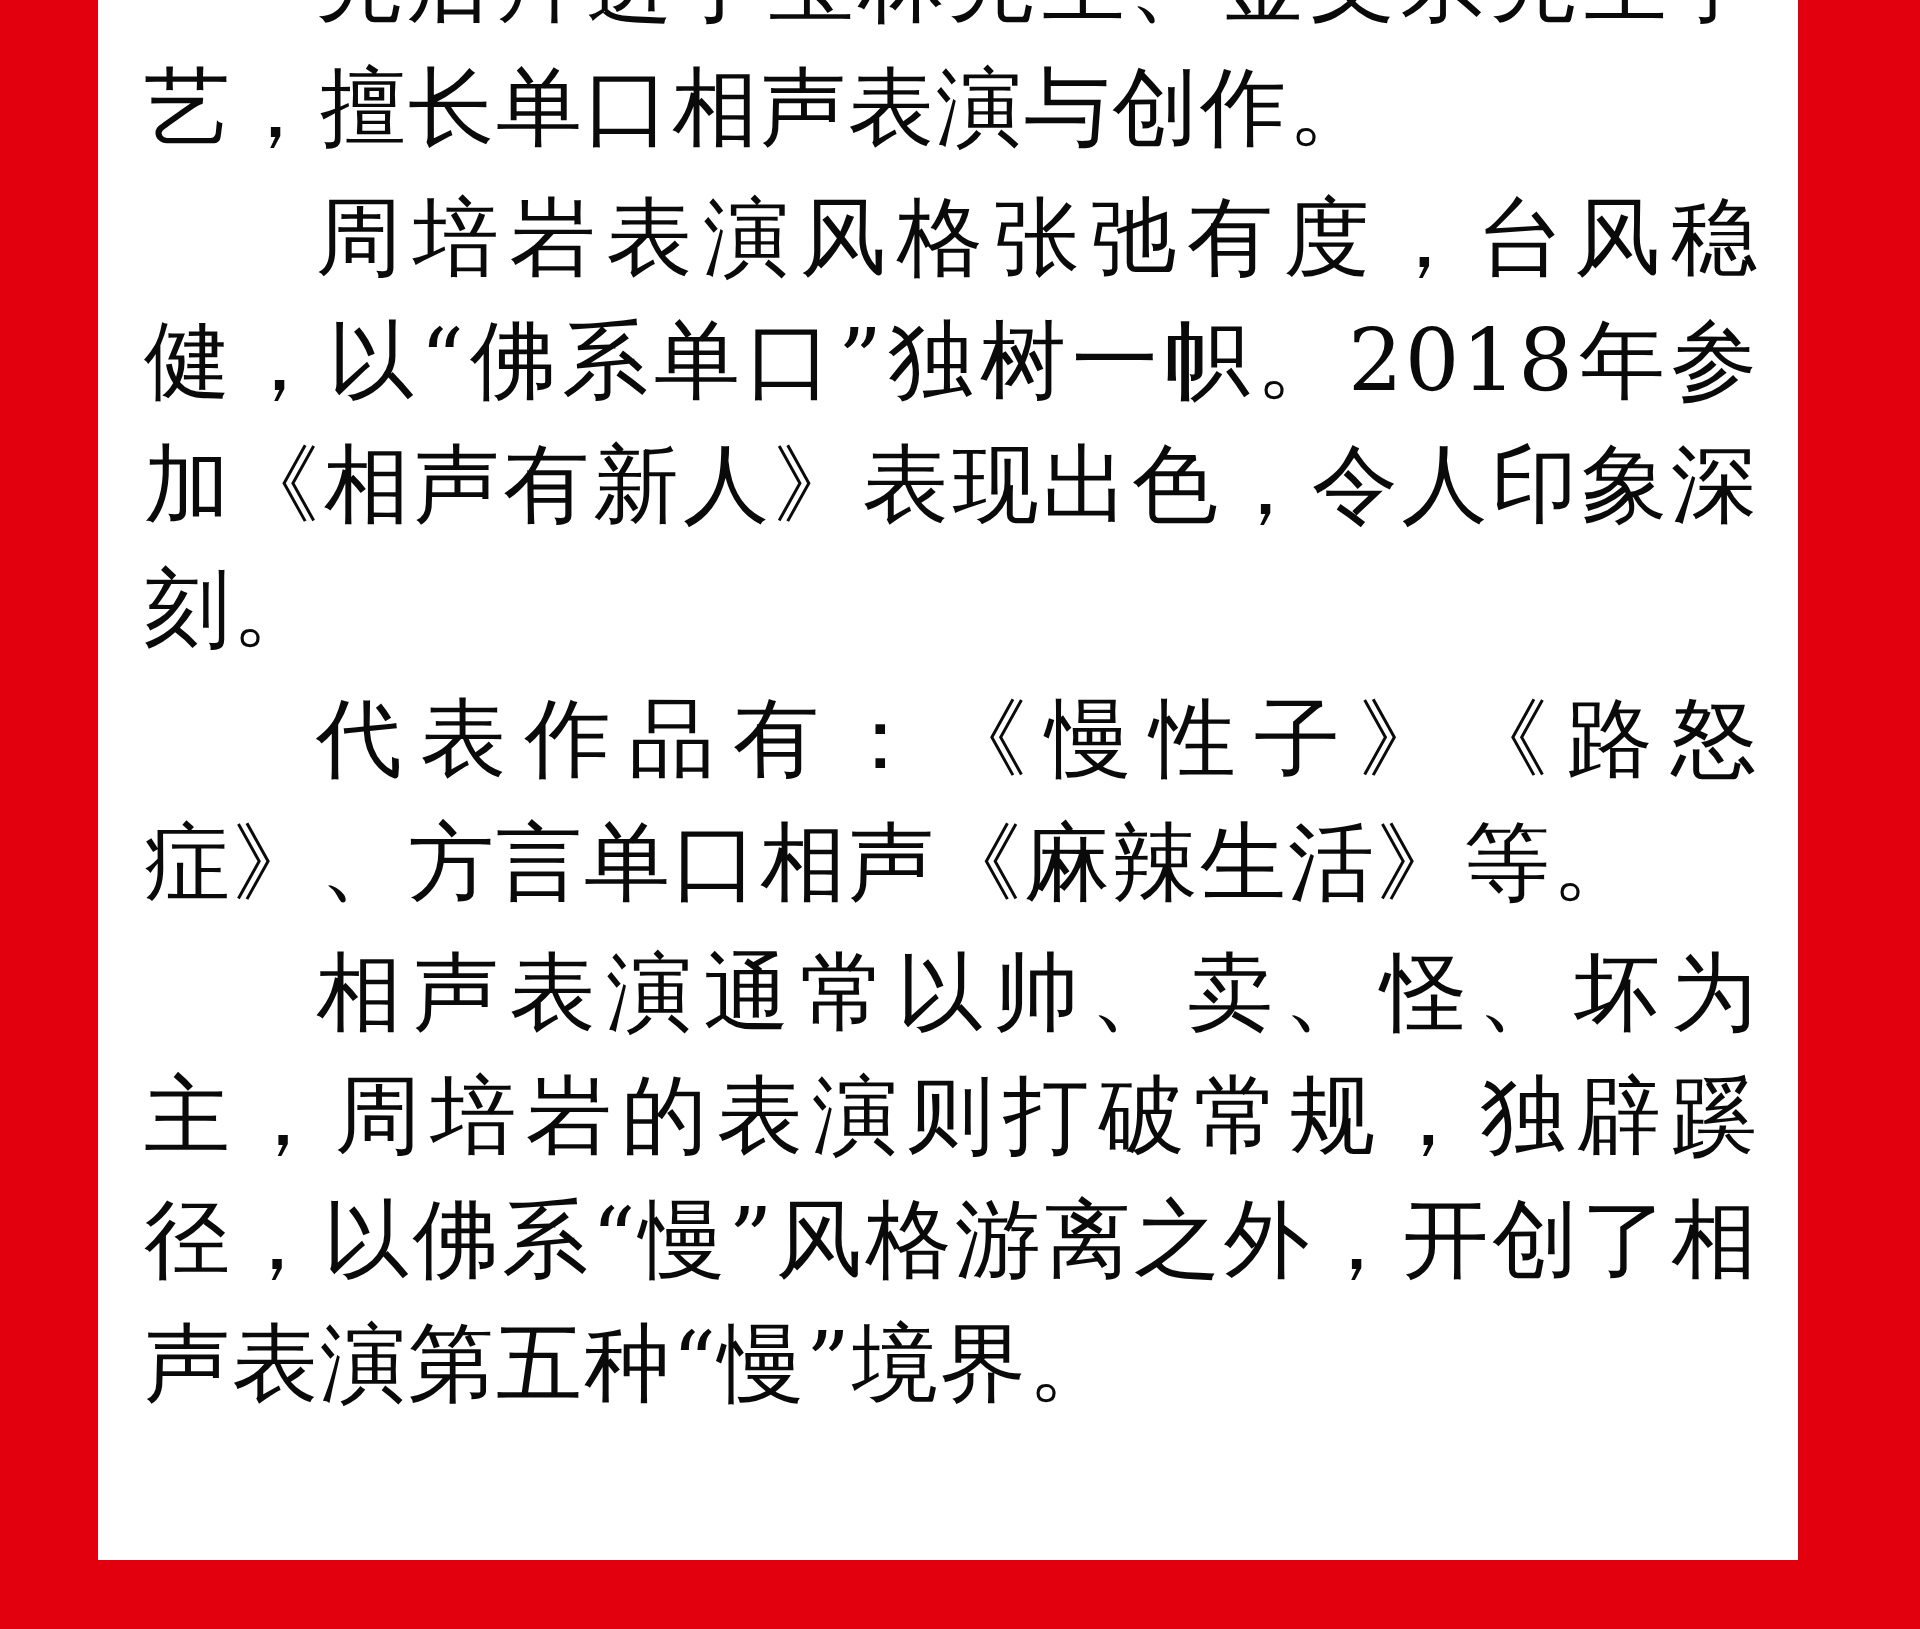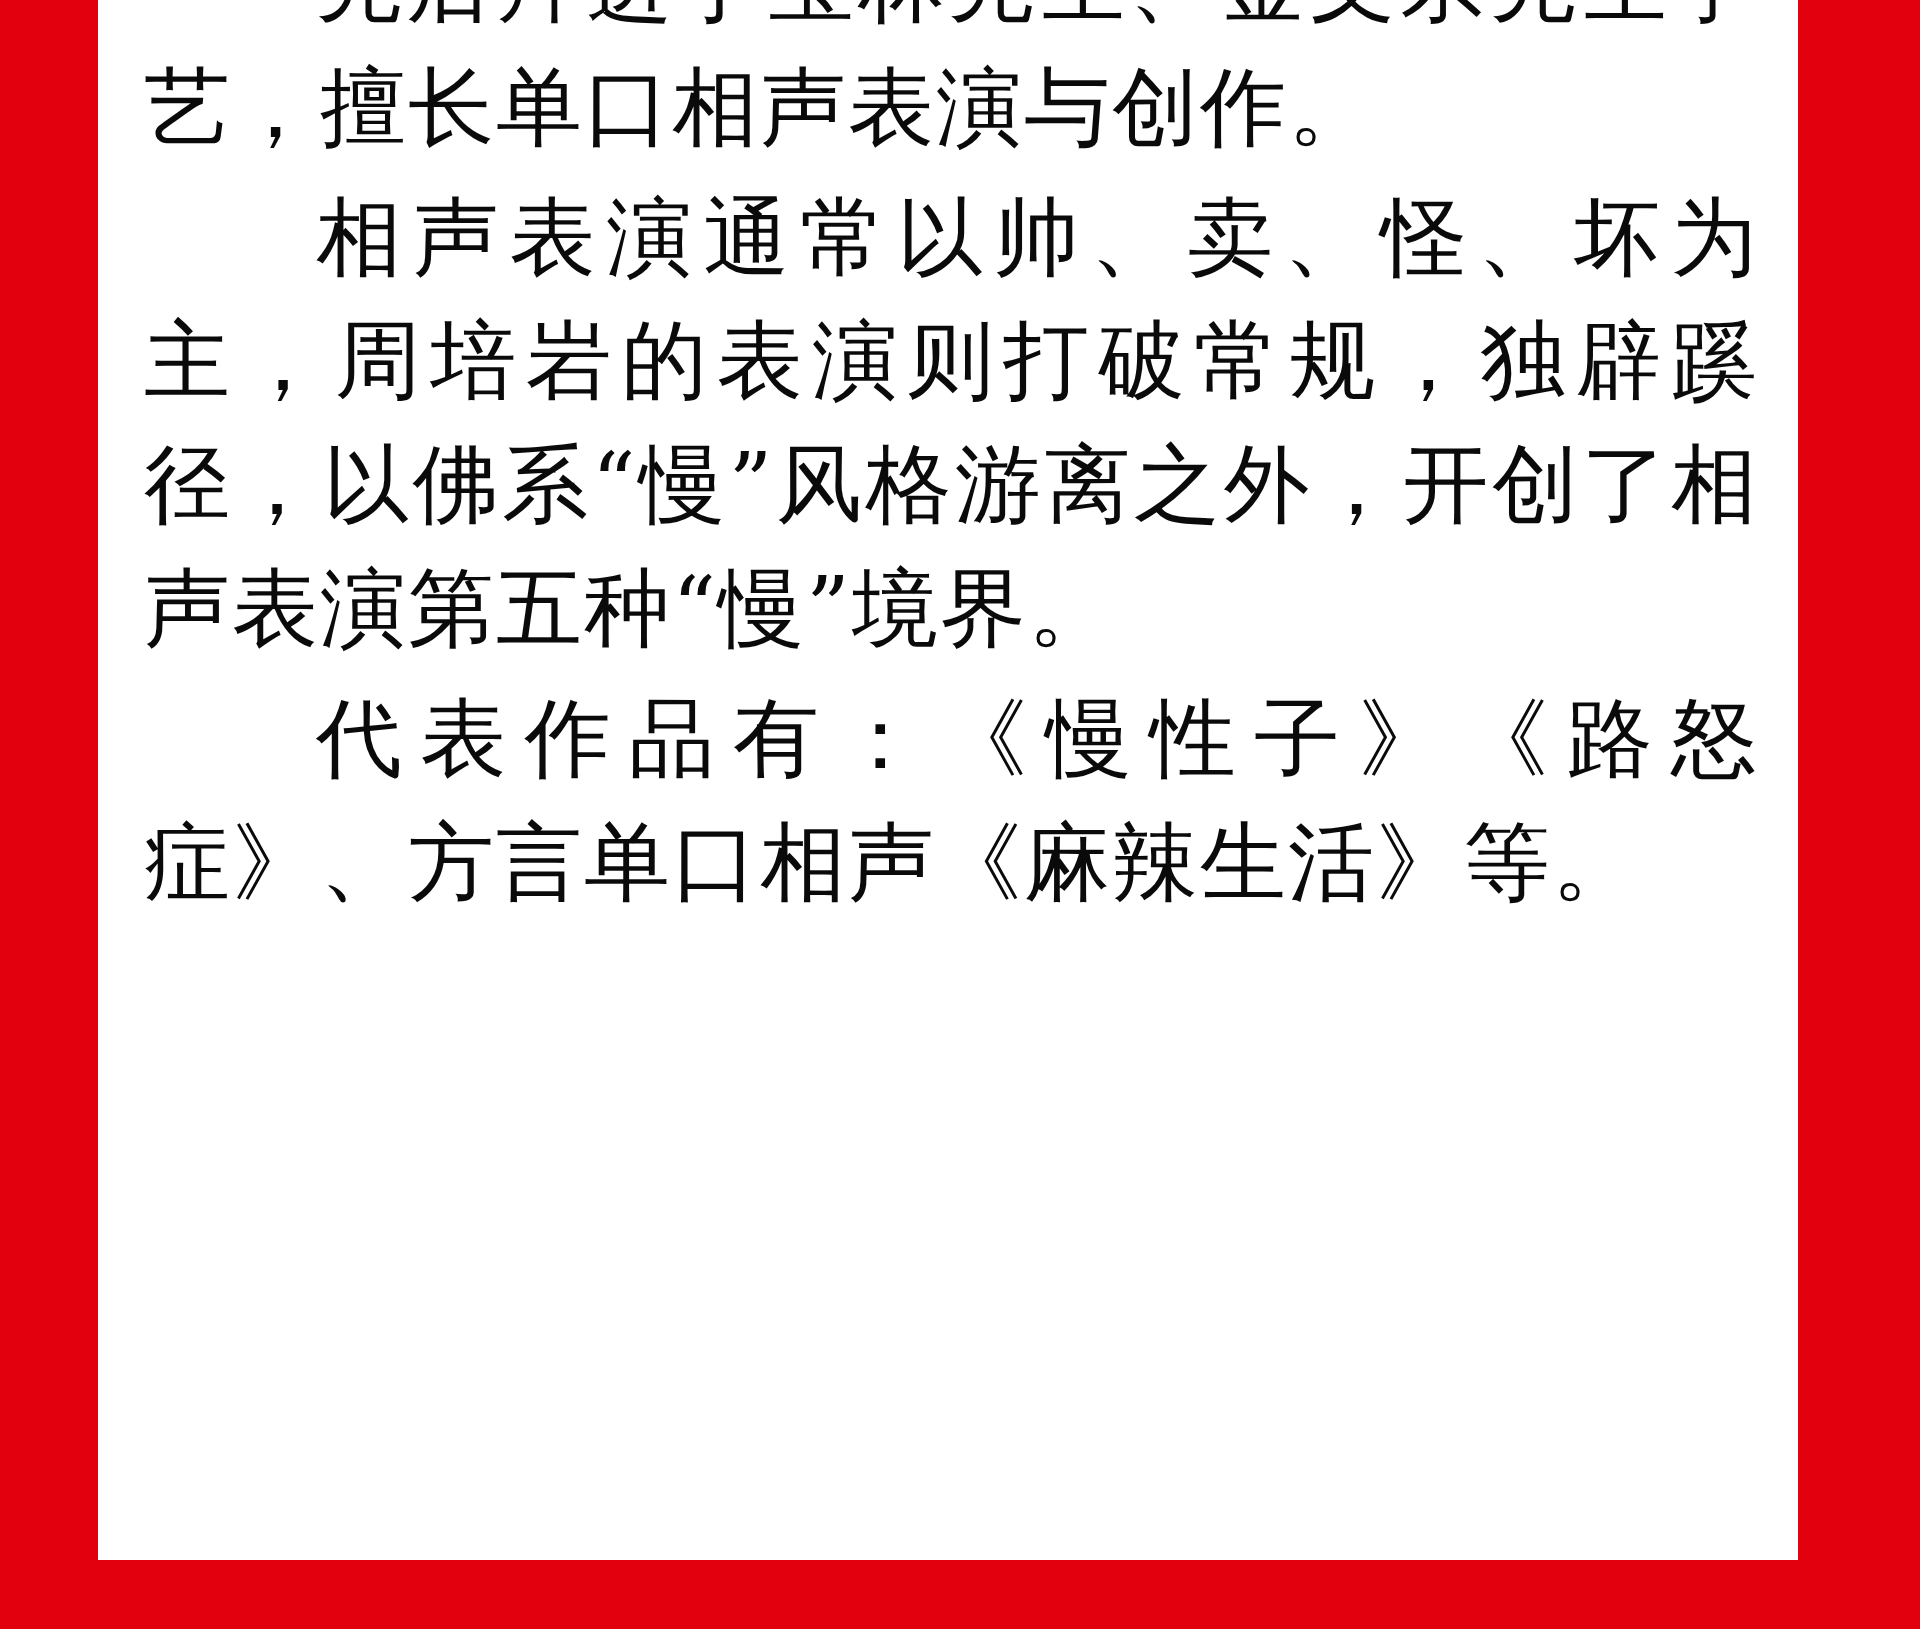--- a/index.html
+++ b/index.html
@@ -80,20 +80,21 @@
 <body>
 
 <div class="poster">
 
   <div class="left-band"></div>
   <div class="right-band"></div>
 
   <div class="paper">
     <div class="text-body">
       <p class="para clipped-top">先后拜进于宝林先生、金文宗先生学艺，擅长单口相声表演与创作。</p>
+      <p class="para">周培岩表演风格张弛有度，台风稳健，以“佛系单口”独树一帜。2018年参加《相声有新人》表现出色，令人印象深刻。</p>
+      <p class="para">代表作品有：《慢性子》《路怒症》、方言单口相声《麻辣生活》等。</p>
       <p class="para">相声表演通常以帅、卖、怪、坏为主，周培岩的表演则打破常规，独辟蹊径，以佛系“慢”风格游离之外，开创了相声表演第五种“慢”境界。</p>
-      <p class="para">代表作品有：《慢性子》《路怒症》、方言单口相声《麻辣生活》等。</p>
     </div>
   </div>
 
   <div class="bottom-band"></div>
 
 </div>
 
 </body></html>

